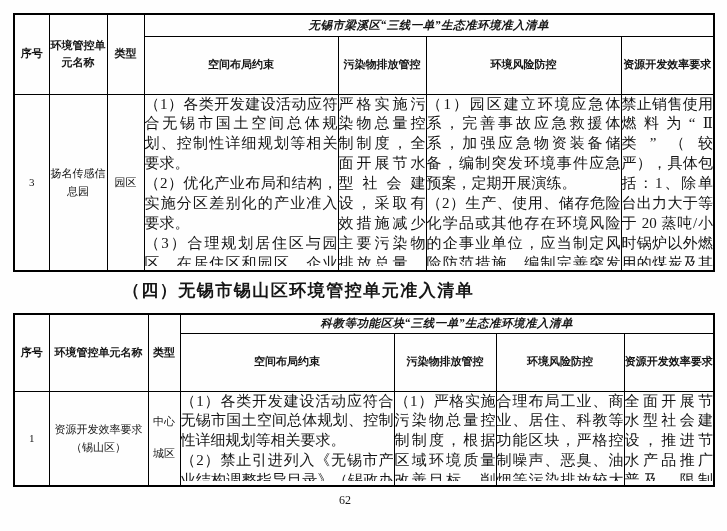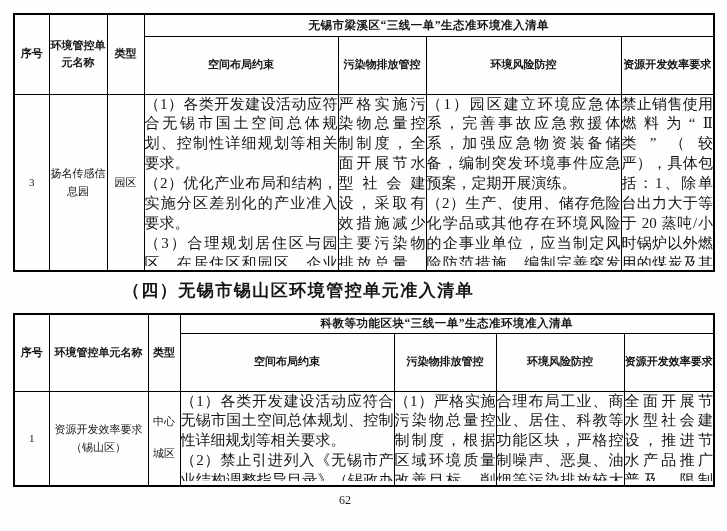--- a/index.html
+++ b/index.html
@@ -11,21 +11,21 @@
   table.tbl{
     position:absolute;left:13px;width:700px;
     border-collapse:collapse;table-layout:fixed;
     border:2px solid #000;
   }
   .tbl td{border:1px solid #000;padding:0;overflow:hidden;}
   .t1{top:13px;}
   .t2{top:313px;}
   .title-cell{
     text-align:center;vertical-align:middle;
-    font-weight:bold;font-size:11.5px;letter-spacing:0.5px;
+    font-weight:bold;font-size:11.5px;letter-spacing:0.5px;font-style:italic;
   }
   .hdr{
     font-weight:bold;text-align:center;vertical-align:middle;
     font-size:11px;line-height:1.6;padding:1px 2px;
   }
   .hdr.wide{line-height:2.3;text-align:center;}
   .center-cell{
     text-align:center;vertical-align:middle;
     font-size:11px;line-height:1.7;padding:1px 3px;
   }

